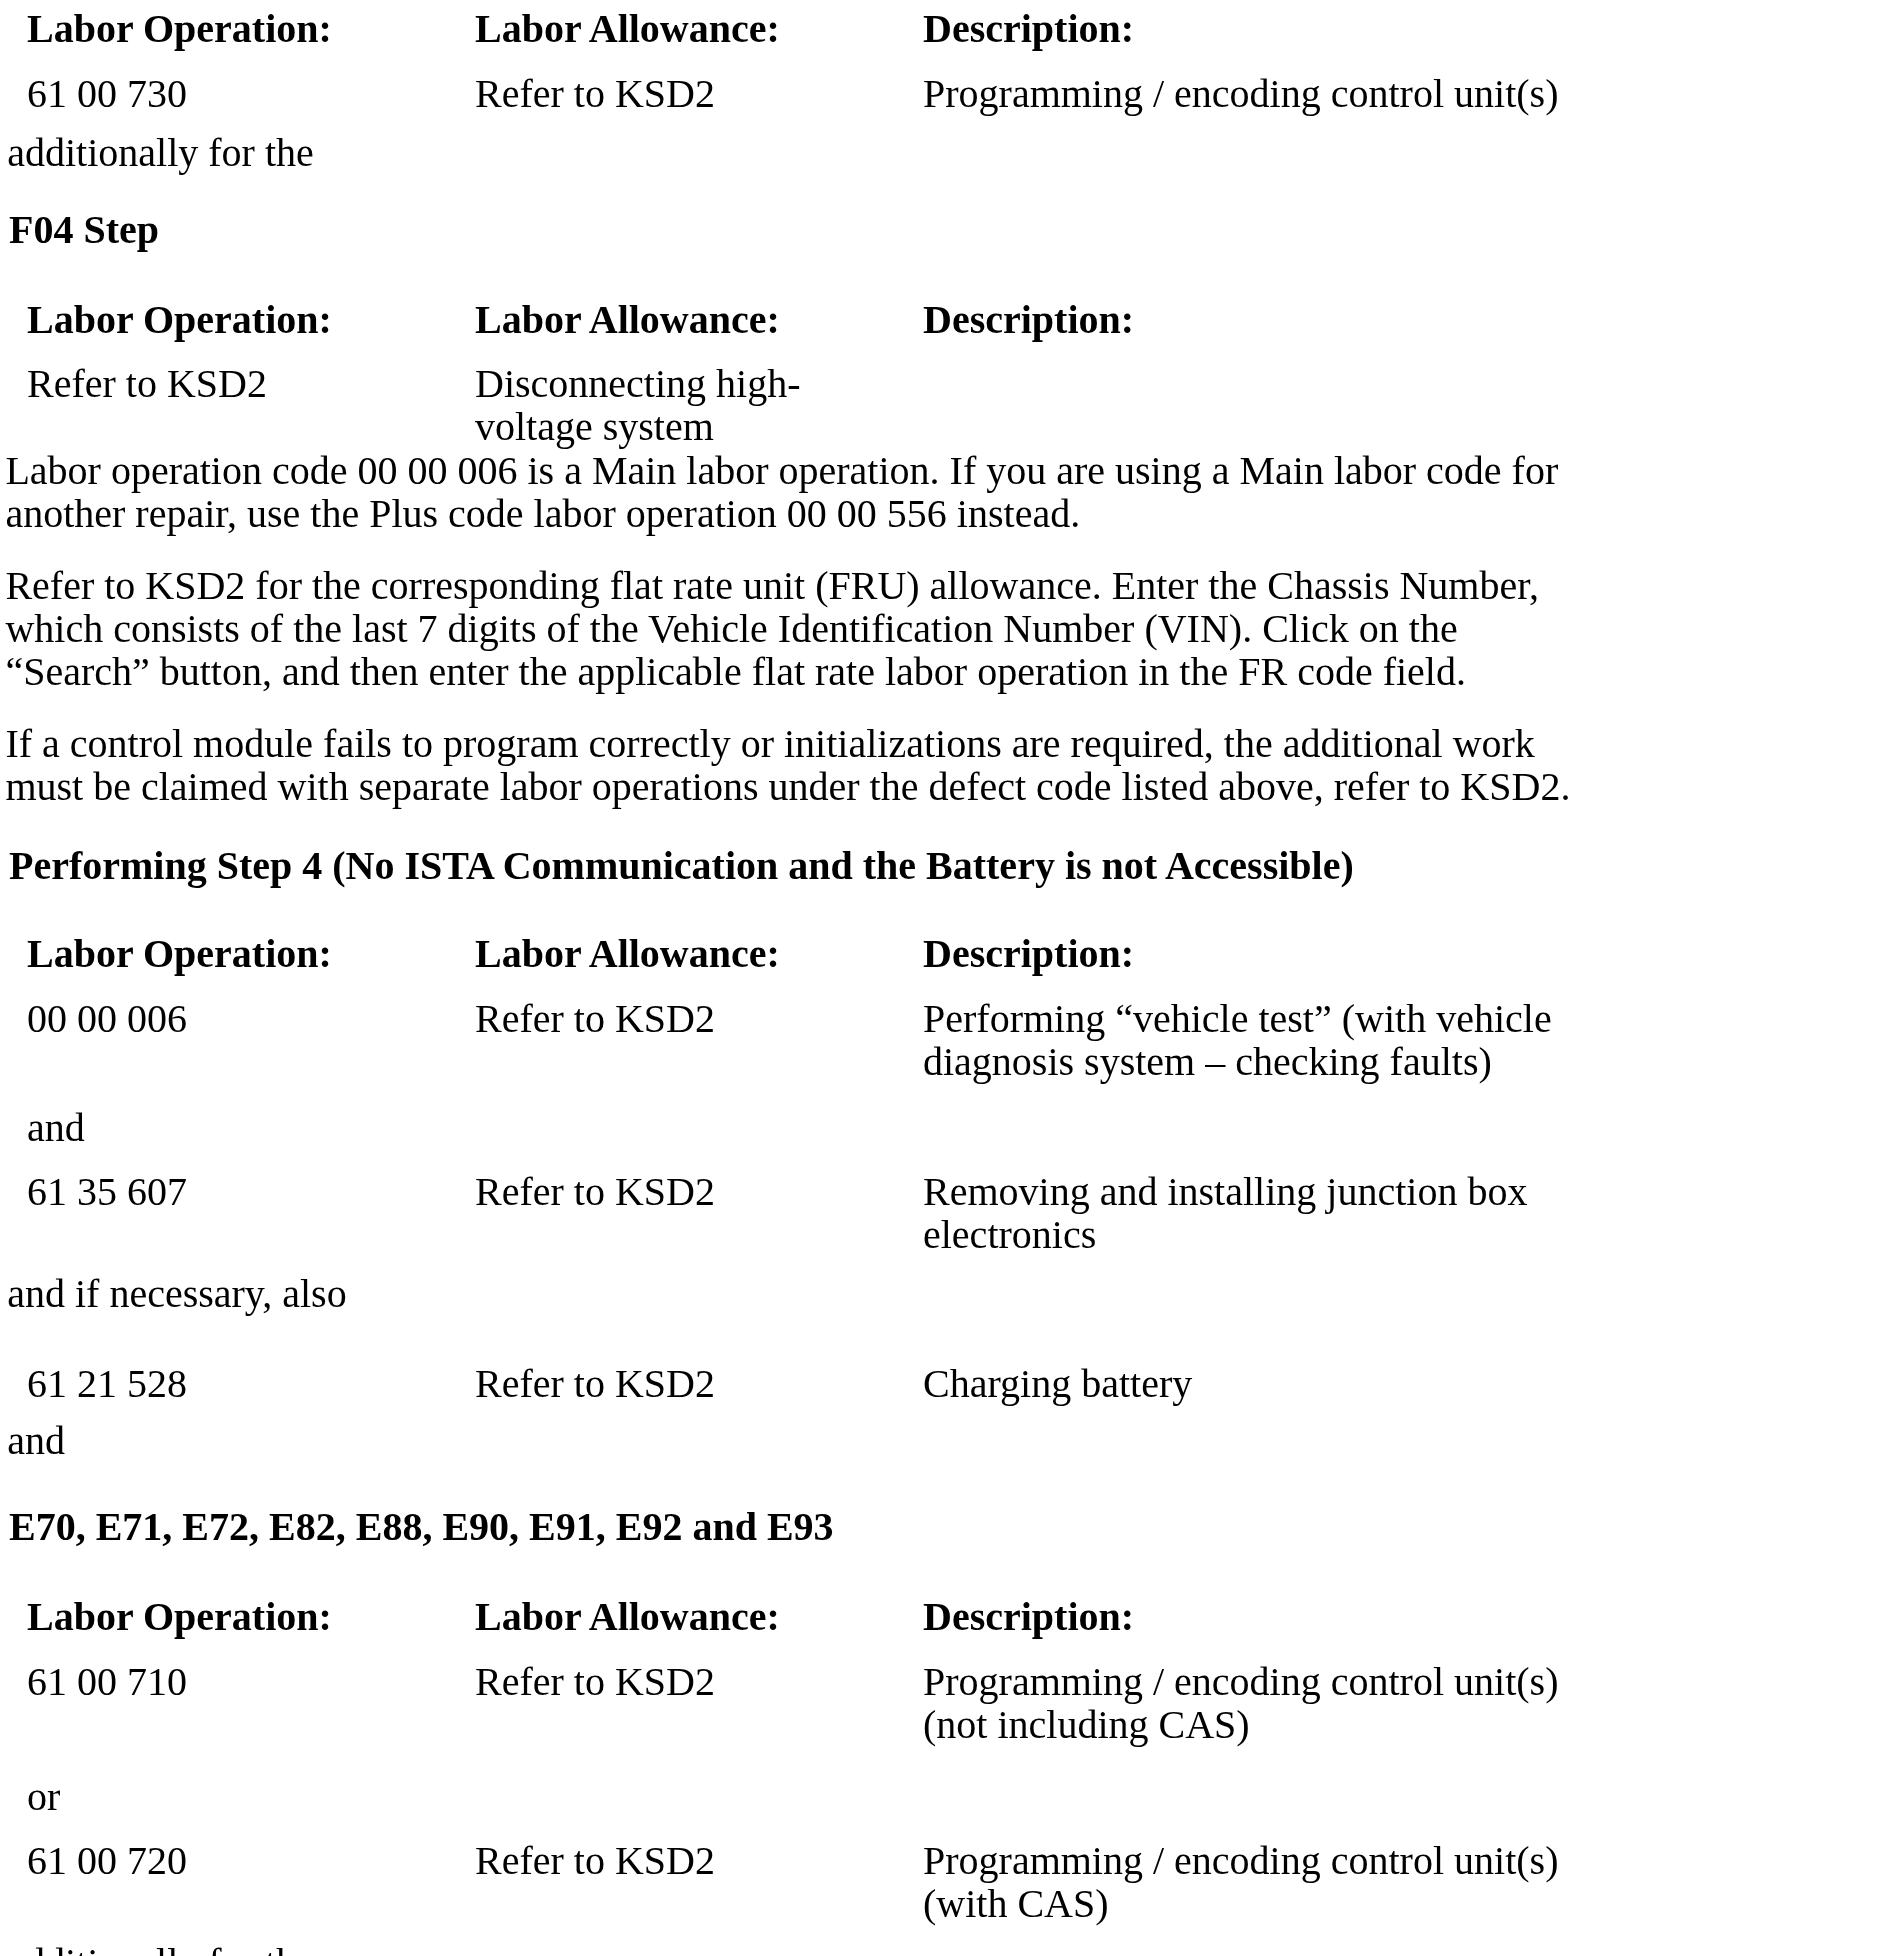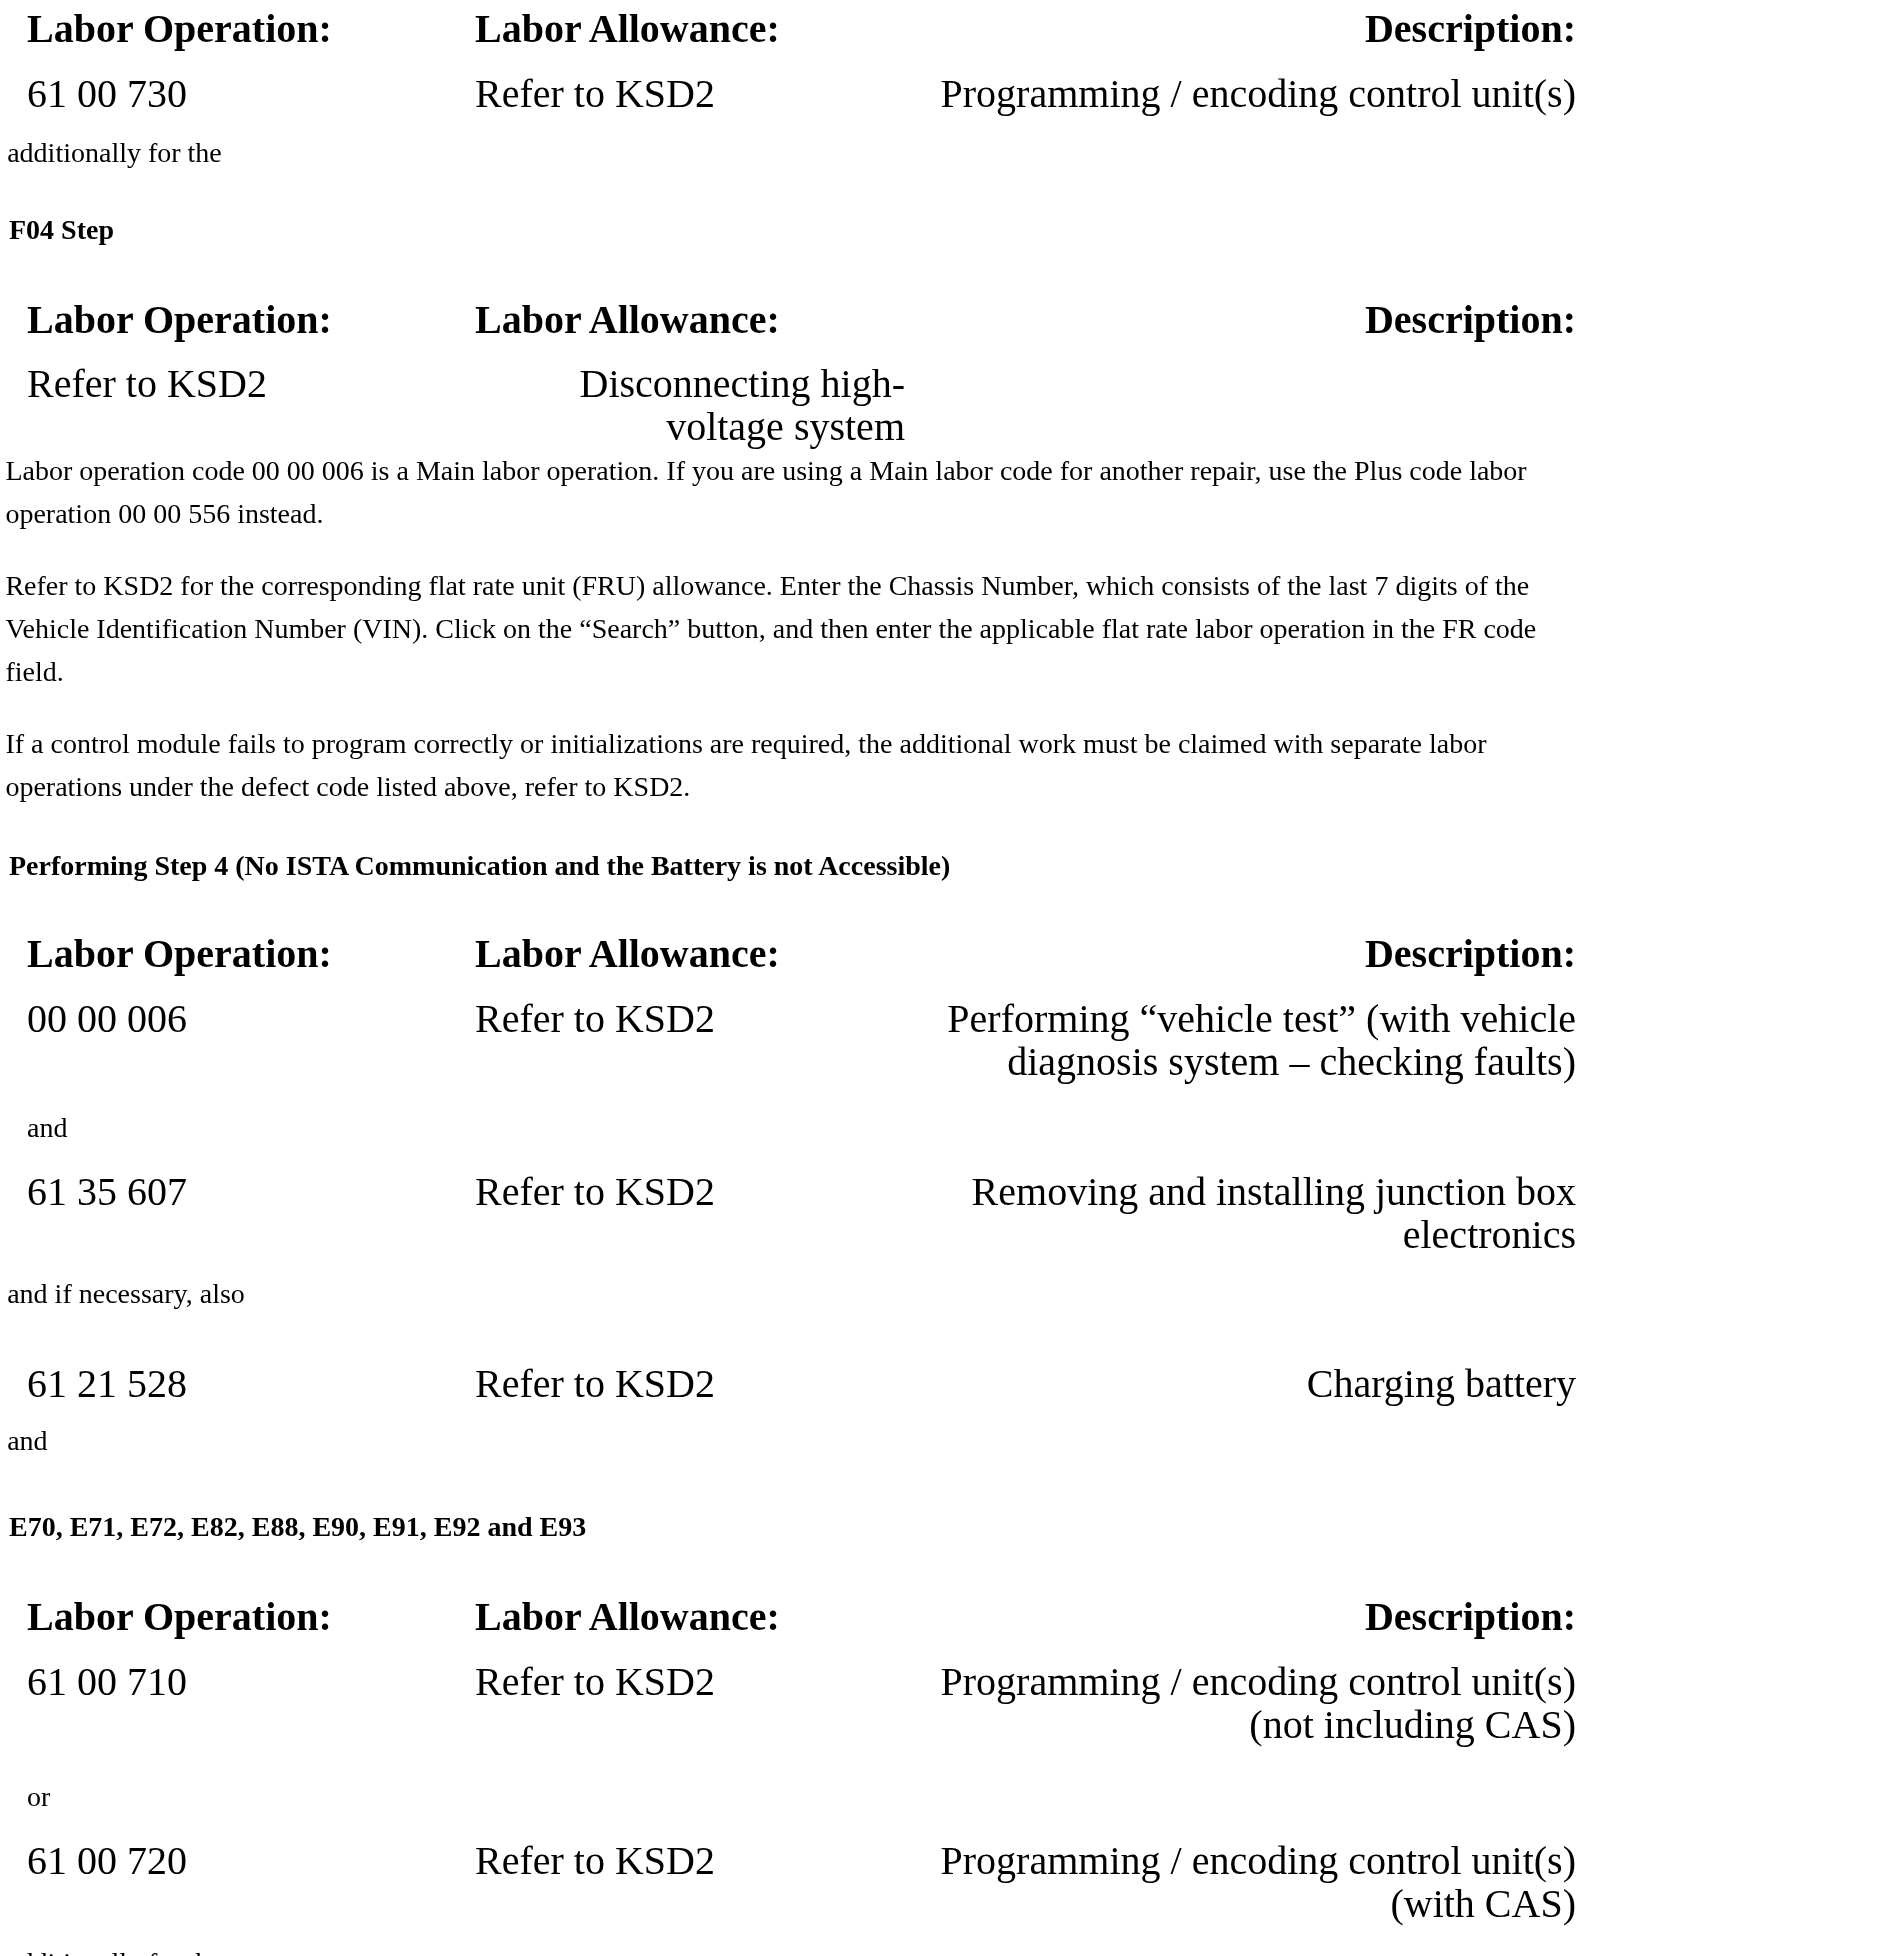--- a/index.html
+++ b/index.html
@@ -20,42 +20,42 @@
   .doc { width: 1594px; }
 
   
   .trow {
     display: grid;
     grid-template-columns: 448px 448px 1fr;
     padding-left: 27px;
     align-items: start;
   }
   .trow .cell { padding-right: 18px; }
-  .trow .desc { max-width: 833px; text-align: right; }
+  .trow .desc { max-width: 833px; }
   .hdr { font-weight: bold; }
 
   
   .para {
     margin-left: 5.4px;
     margin-right: 7.2px;
     max-width: 1867px;
   }
 
   
   .inter { }
   .flush { margin-left: 7.2px; }
   .indent { margin-left: 27px; }
 
   
   .heading {
     font-weight: bold;
     margin-left: 9px;
   }
 
-  h3, p, div.block { margin: 0; padding: 0; font-size: 28px; line-height: 43px; }
+  h3, p, div.block { margin: 0; padding: 0; font-size: 40px; line-height: 43px; }
 
   
   .mt8  { margin-top: 7.2px; }
   .mt12 { margin-top: 1px; }
   .mt16 { margin-top: 14.3px; }
   .mt18 { margin-top: 16px; }
   .mt24 { margin-top: 21.5px; }
   .mt26 { margin-top: 23px; }
   .mt32 { margin-top: 29px; }
   .mt38 { margin-top: 34px; }

